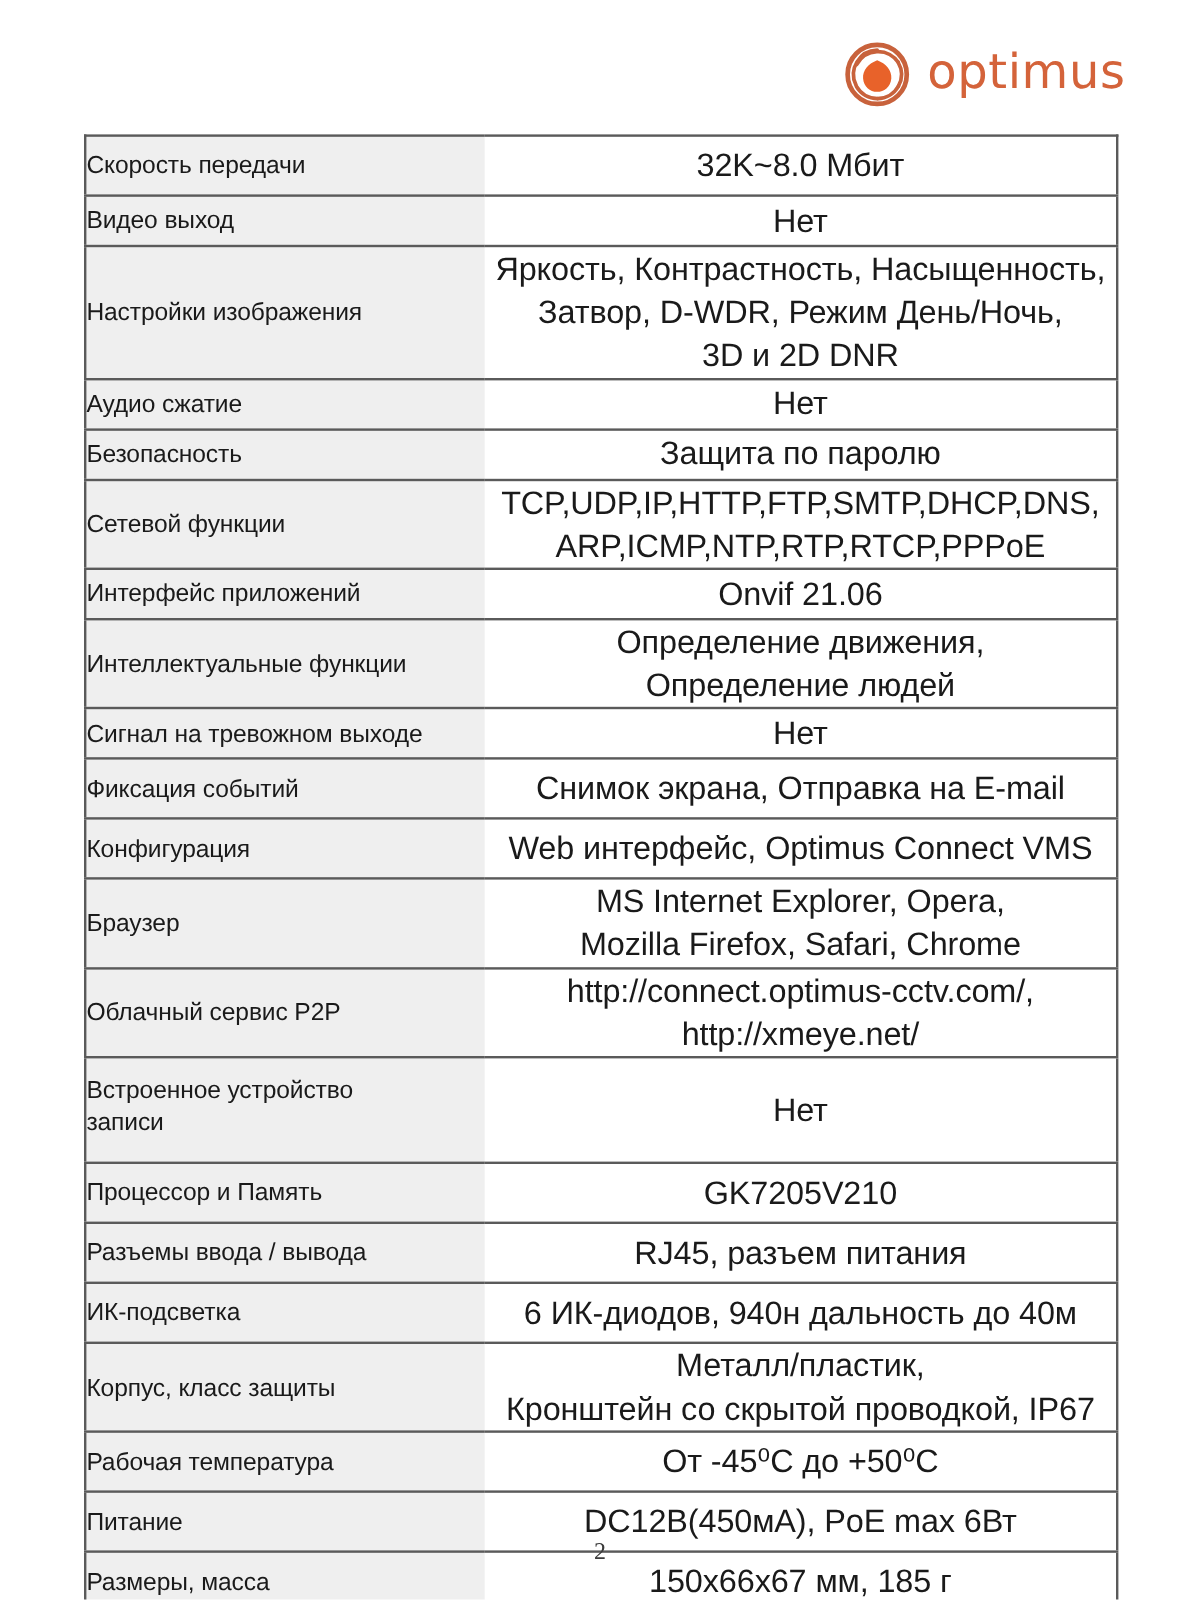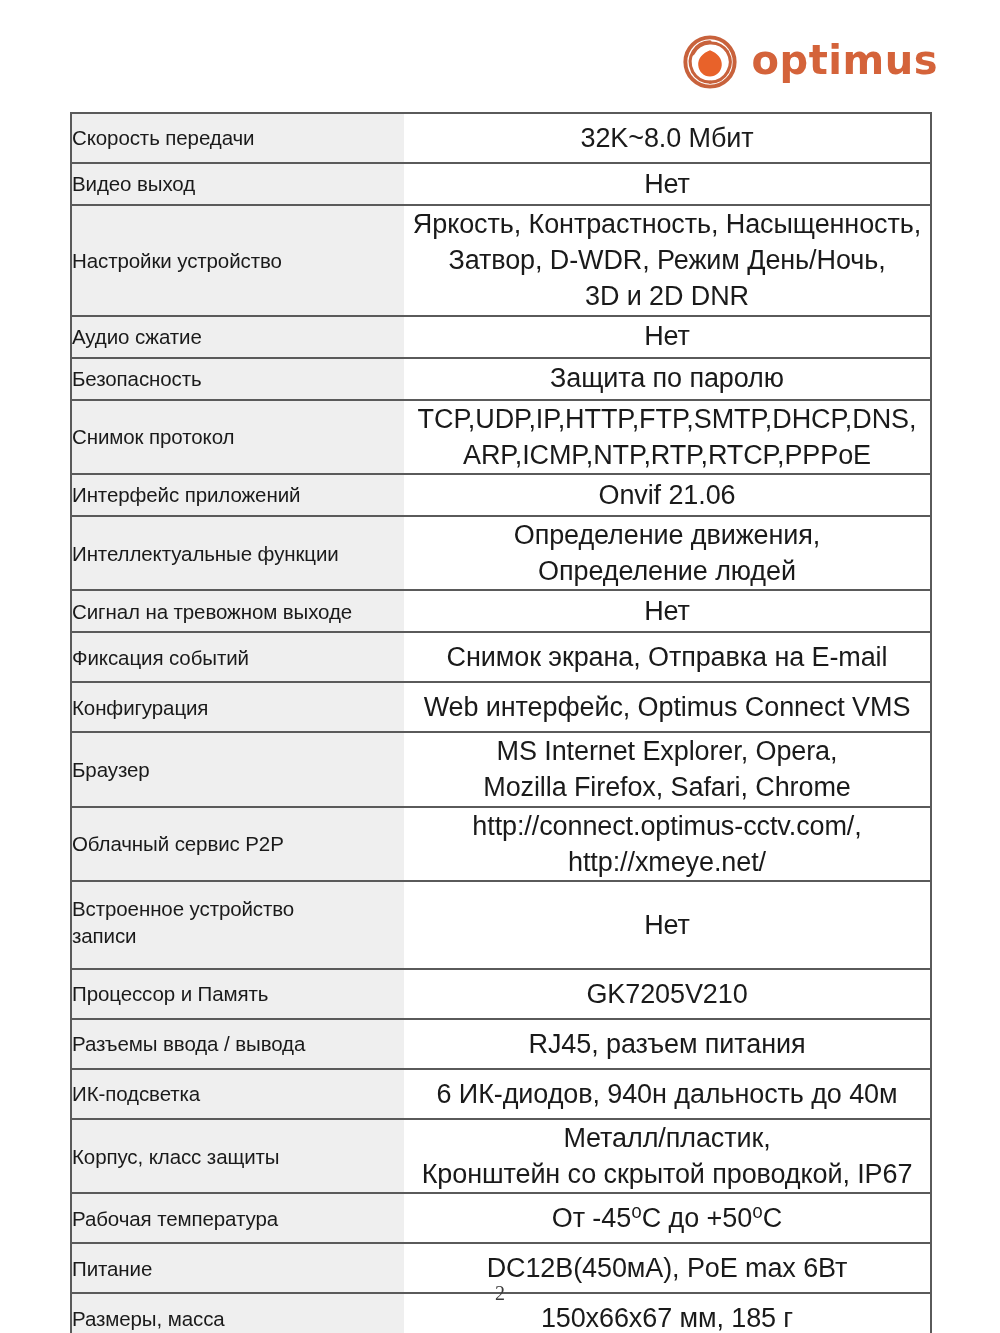--- a/index.html
+++ b/index.html
@@ -35,21 +35,21 @@
     gap: 14px;
   }
   .brand-mark {
     width: 56px;
     height: 56px;
     display: block;
   }
   .brand-name {
     font-family: "DejaVu Sans", sans-serif;
     font-size: 40px;
-    font-weight: 700;
+    font-weight: 400;
     letter-spacing: 0.5px;
     color: #d4633a;
     line-height: 1;
     padding-bottom: 4px;
   }
 
   
   .spec-table-wrap {
     position: absolute;
     left: 70px;
@@ -152,38 +152,38 @@
         <td class="cell-label">Скорость передачи</td>
         <td class="cell-value">32K~8.0 Мбит</td>
       </tr>
 
       <tr class="r-short">
         <td class="cell-label">Видео выход</td>
         <td class="cell-value">Нет</td>
       </tr>
 
       <tr class="r-xtall">
-        <td class="cell-label">Настройки устройство</td>
+        <td class="cell-label">Настройки изображения</td>
         <td class="cell-value">Яркость, Контрастность, Насыщенность,
 Затвор, D-WDR,  Режим День/Ночь,
 3D и 2D DNR</td>
       </tr>
 
       <tr class="r-short">
         <td class="cell-label">Аудио сжатие</td>
         <td class="cell-value">Нет</td>
       </tr>
 
       <tr class="r-short">
         <td class="cell-label">Безопасность</td>
         <td class="cell-value">Защита по паролю</td>
       </tr>
 
       <tr class="r-med">
-        <td class="cell-label">Снимок протокол</td>
+        <td class="cell-label">Сетевой функции</td>
         <td class="cell-value">TCP,UDP,IP,HTTP,FTP,SMTP,DHCP,DNS,
 ARP,ICMP,NTP,RTP,RTCP,PPPoE</td>
       </tr>
 
       <tr class="r-short">
         <td class="cell-label">Интерфейс приложений</td>
         <td class="cell-value">Onvif 21.06</td>
       </tr>
 
       <tr class="r-med">

